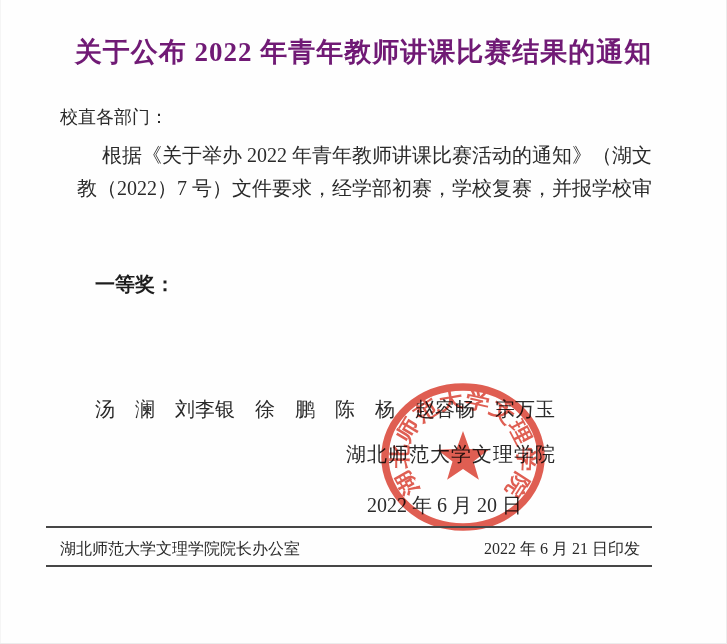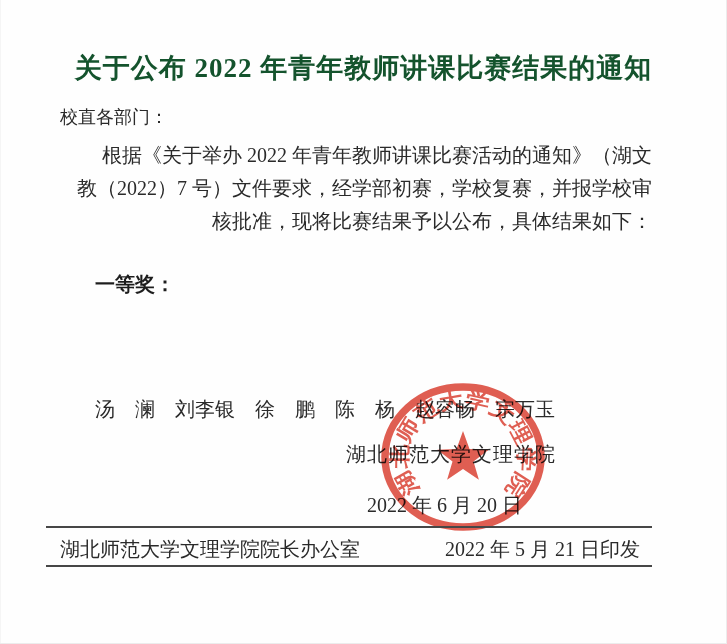--- a/index.html
+++ b/index.html
@@ -7,22 +7,22 @@
     position:relative;
     width:727px;height:644px;
     background:#fefefe;
     overflow:hidden;
     font-family:"Liberation Serif","DejaVu Serif",serif;
     color:#2a2a2a;
     box-shadow:inset -1px -1px 0 #ececec, inset 1px 0 0 #f5f5f5;
   }
   .title{
     position:absolute;top:34px;left:0;right:0;
-    margin:16px;text-align:center;
-    font-size:27px;font-weight:700;color:#14532d;
+    margin:0;text-align:center;
+    font-size:27px;font-weight:700;color:#701a75;
     letter-spacing:1px;
   }
   .salutation{
     position:absolute;left:60px;top:104px;
     font-size:18px;line-height:26px;
   }
   .body-block{
     position:absolute;left:60px;top:139px;width:592px;
     font-size:20px;line-height:33px;text-align:right;
   }
@@ -51,36 +51,35 @@
   }
   .rule{
     position:absolute;left:46px;width:606px;height:2px;
     background:#474747;
   }
   .rule-top{top:526px;}
   .rule-bottom{top:565px;}
   .footer-row{
     position:absolute;left:60px;top:536px;width:580px;
     display:flex;justify-content:space-between;align-items:baseline;
-    font-size:20px;line-height:26px;
+    font-size:16px;line-height:26px;
   }
 </style>
 </head>
 <body>
 
 <div class="page">
 
   <h1 class="title">关于公布 2022 年青年教师讲课比赛结果的通知</h1>
 
   <div class="salutation">校直各部门：</div>
 
   <div class="body-block">
     <div class="body-line indent">根据《关于举办 2022 年青年教师讲课比赛活动的通知》（湖文</div>
     <div class="body-line">教（2022）7 号）文件要求，经学部初赛，学校复赛，并报学校审</div>
-    <div class="body-line">核批准，现将比赛结果予以公布，具体结果如下：</div>
   </div>
 
   <div class="awards-block">
     <div class="award-row">
       <span class="award-label">一等奖：</span>
     </div>
     <div class="award-row">
       <span class="award-names">
         <div>汤　澜　刘李银　徐　鹏　陈　杨　赵容畅　宗万玉</div>
         <div></div>
@@ -97,17 +96,17 @@
     <path id="sealArc" d="M 41.1 107.1 A 56 50 0 1 1 126.9 107.1" fill="none"></path>
     <text font-size="21" font-weight="700" font-family="Liberation Serif, DejaVu Serif, serif" fill="#d93a2c">
       <textPath href="#sealArc" startOffset="0" textLength="240" lengthAdjust="spacingAndGlyphs">湖北师范大学文理学院</textPath>
     </text>
     <polygon points="84,49 90.5,67.1 109.7,67.7 94.5,79.4 99.9,97.8 84,87 68.1,97.8 73.5,79.4 58.3,67.7 77.5,67.1" fill="#d93a2c"></polygon>
   </svg>
 
   <div class="rule rule-top"></div>
   <div class="footer-row">
     <span>湖北师范大学文理学院院长办公室</span>
-    <span>2022 年 5 月 21 日印发</span>
+    <span>2022 年 6 月 21 日印发</span>
   </div>
   <div class="rule rule-bottom"></div>
 
 </div>
 
 </body></html>

